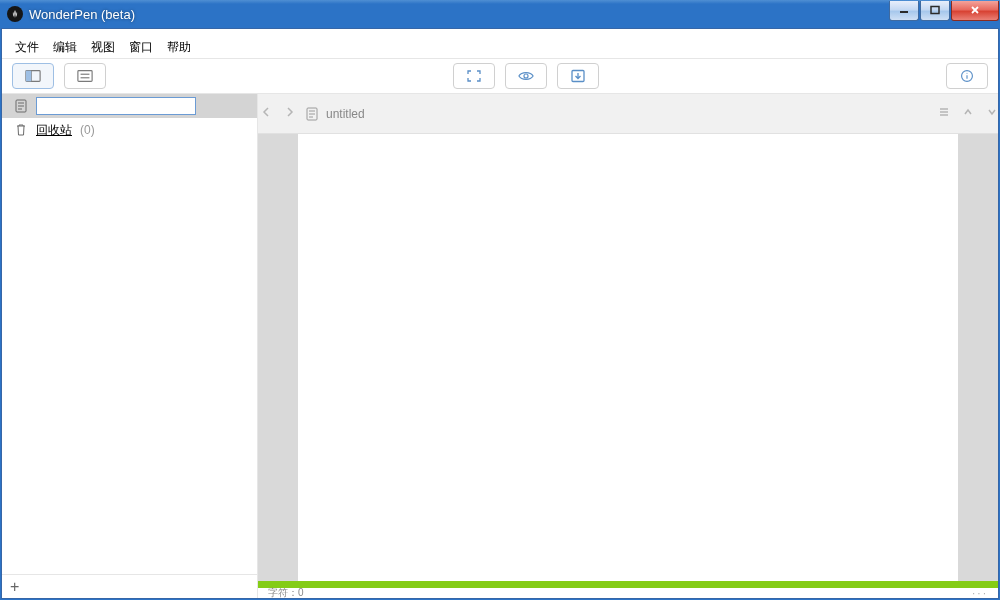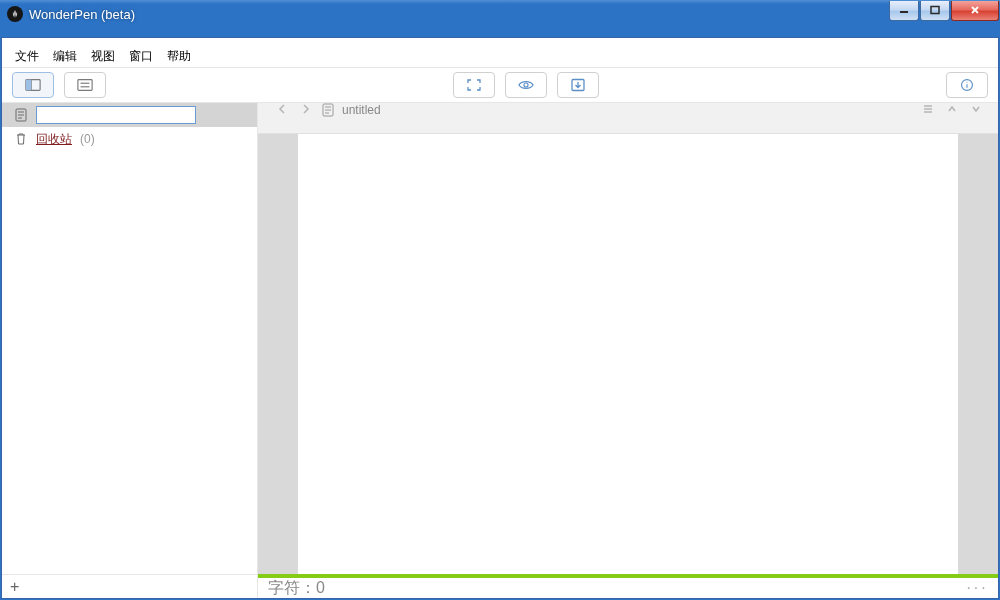--- a/index.html
+++ b/index.html
@@ -1,20 +1,20 @@
 <!DOCTYPE html>
 <html><head>
 <meta charset="utf-8">
 <style>
   * { box-sizing: border-box; margin: 0; padding: 0; }
   html, body { width: 1000px; height: 600px; font-family: "Microsoft YaHei", "Segoe UI", Tahoma, sans-serif; font-size: 12px; overflow: hidden; }
   body { background: #2a6cc0; }
 
   
-  .window { width: 1000px; height: 600px; background: linear-gradient(to bottom, #4f8fd3 0, #2c73c6 4px, #2c73c6 100%); padding: 0 1px 1px 1px; display: flex; flex-direction: column; gap: 9px; }
+  .window { width: 1000px; height: 600px; background: linear-gradient(to bottom, #4f8fd3 0, #2c73c6 4px, #2c73c6 100%); padding: 0 1px 1px 1px; display: flex; flex-direction: column; }
   .titlebar { height: 28px; display: flex; align-items: center; color: #fff; text-shadow: 0 0 3px rgba(0,0,0,.5); }
   .titlebar .app-icon { width: 16px; height: 16px; margin: 0 6px; border-radius: 8px; background: #161616; display: flex; align-items: center; justify-content: center; }
   .titlebar .app-icon svg { width: 10px; height: 10px; fill: #f2f2f2; }
   .titlebar .title { flex: 1; font-size: 13px; }
   .win-btns { display: flex; height: 20px; margin-top: -7px; }
   .win-btn { width: 30px; height: 20px; margin-left: 1px; background: linear-gradient(to bottom,#e8eefb 0,#c5d9f3 45%,#a7c8ec 55%,#cfe0f5 100%); border: 1px solid #3f6aa0; border-top: none; border-radius: 0 0 3px 3px; display:flex; align-items:center; justify-content:center; color:#3a3a3a; }
   .win-btn.close { width: 48px; background: linear-gradient(to bottom,#f3a39b 0,#e76a5f 45%,#d84334 55%,#ea8076 100%); color:#fff; border-color:#8a2a20; }
   .win-btn svg { width: 12px; height: 10px; }
 
   
@@ -36,40 +36,40 @@
   
   .split { flex:1; display:flex; background:#fff; min-height:0; }
 
   
   .sidebar { width: 256px; background:#fff; display:flex; flex-direction:column; border-right:1px solid #e6e6e6; }
   .tree { flex:1; overflow:auto; }
   .tree-row { height: 24px; display:flex; align-items:center; padding-left:12px; gap:8px; font-size:12px; }
   .tree-row.selected { background:#d4d4d4; }
   .tree-row .doc-ico { width:14px; height:14px; display:flex; align-items:center; justify-content:center; }
   .tree-row input.node-label { height:18px; border:1px solid #6b9bd4; background:#fff; width:160px; padding:0 4px; font-size:12px; outline:none; }
-  .tree-row .label { color:#7f1d1d;text-decoration:underline; }
+  .tree-row .label { color:#000000;text-decoration:underline; }
   .tree-row .count { color:#999; }
   .sidebar-footer { height:24px; border-top:1px solid #e6e6e6; display:flex; align-items:center; padding:0 8px; color:#666; }
   .sidebar-footer .plus { font-size:16px; line-height:1; }
 
   
   .editor { flex:1; display:flex; flex-direction:column; min-width:0; }
-  .editor-tabbar { height:31px; background:#f1f1f1; border-bottom:1px solid #e1e1e1; display:flex; align-items:flex-start; padding:0 16px; color:#9a9a9a; gap:8px; }
+  .editor-tabbar { height:40px; background:#f1f1f1; border-bottom:1px solid #e1e1e1; display:flex; align-items:center; padding:0 0; color:#9a9a9a; gap:8px; }
   .editor-tabbar .nav { width:16px; text-align:center; cursor:default; }
   .editor-tabbar .spacer { flex:1; }
   .editor-tabbar .doc-ico { display:flex; align-items:center; }
   .editor-tabbar .name { color:#888; }
   .right-icons svg, .editor-tabbar .nav svg { width:12px; height:12px; stroke:#b5b5b5; fill:none; stroke-width:1.5; }
   .right-icons { display:flex; gap:12px; }
 
   .editor-body { flex:1; display:flex; min-height:0; }
   .gutter { width:40px; background:#d9d9d9; }
   .paper { flex:1; background:#fff; }
 
-  .statusbar { height:24px; border-top:4px solid #84cc16; display:flex; align-items:center; padding:0 10px; color:#888; font-size:16px; }
+  .statusbar { height:17px; border-top:7px solid #84cc16; display:flex; align-items:center; padding:0 10px; color:#888; font-size:10px; }
   .statusbar .spacer { flex:1; }
   .statusbar .more { letter-spacing:2px; color:#aaa; }
 
   
   .docicon { width:12px; height:14px; }
 
 </style>
 </head>
 <body>
 

